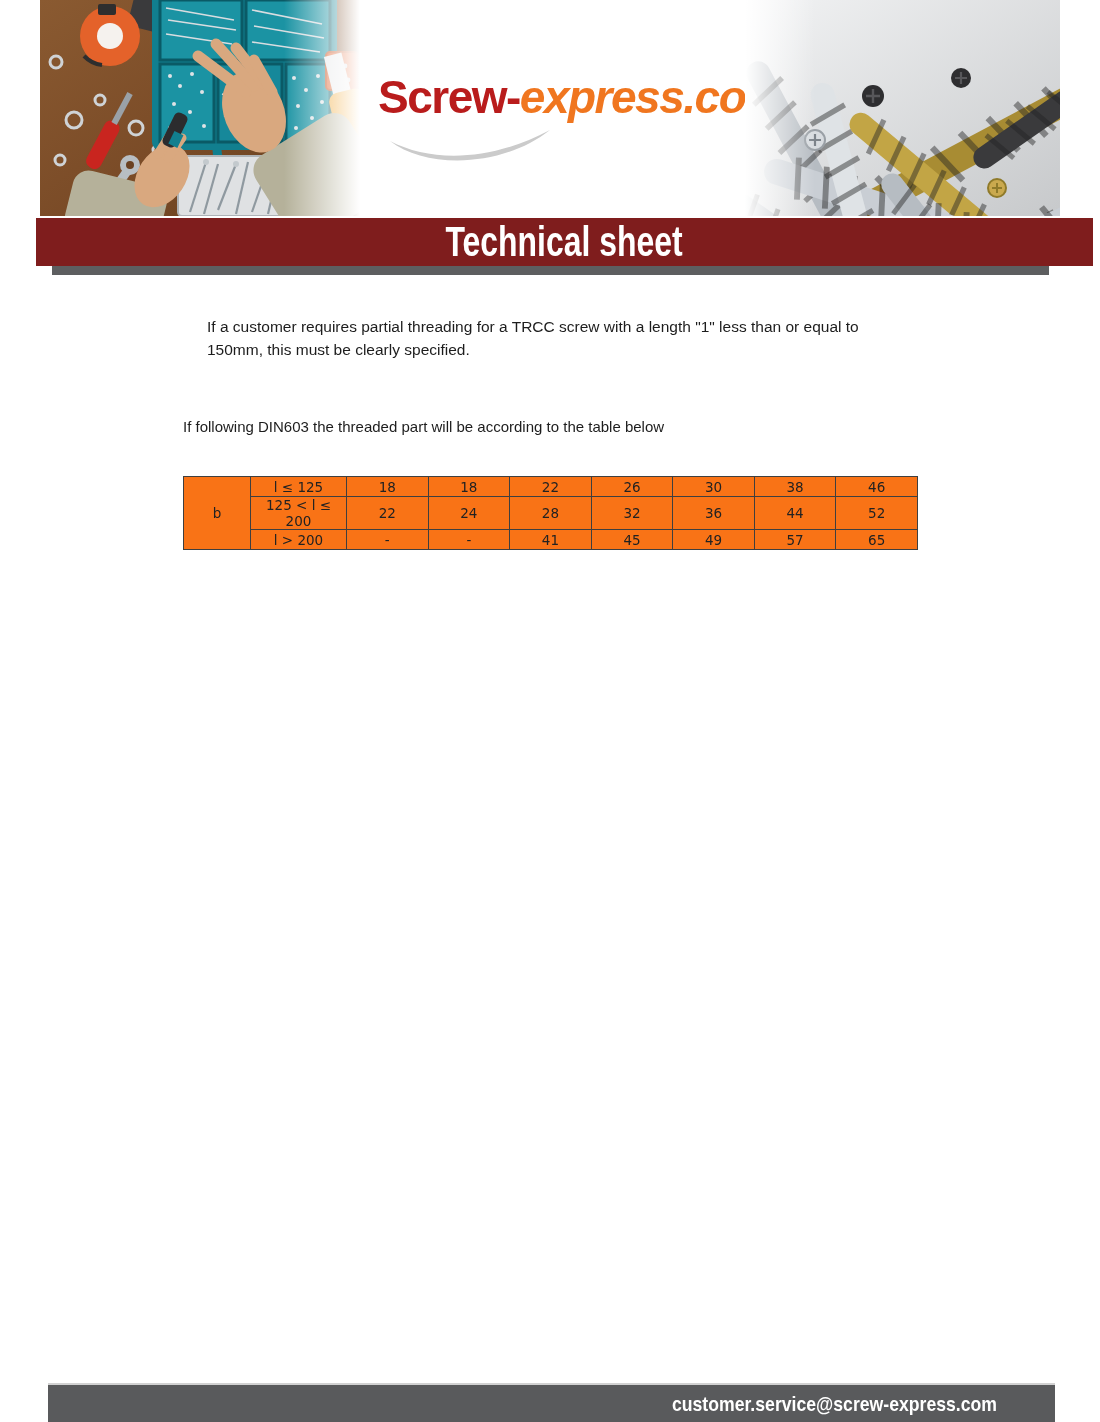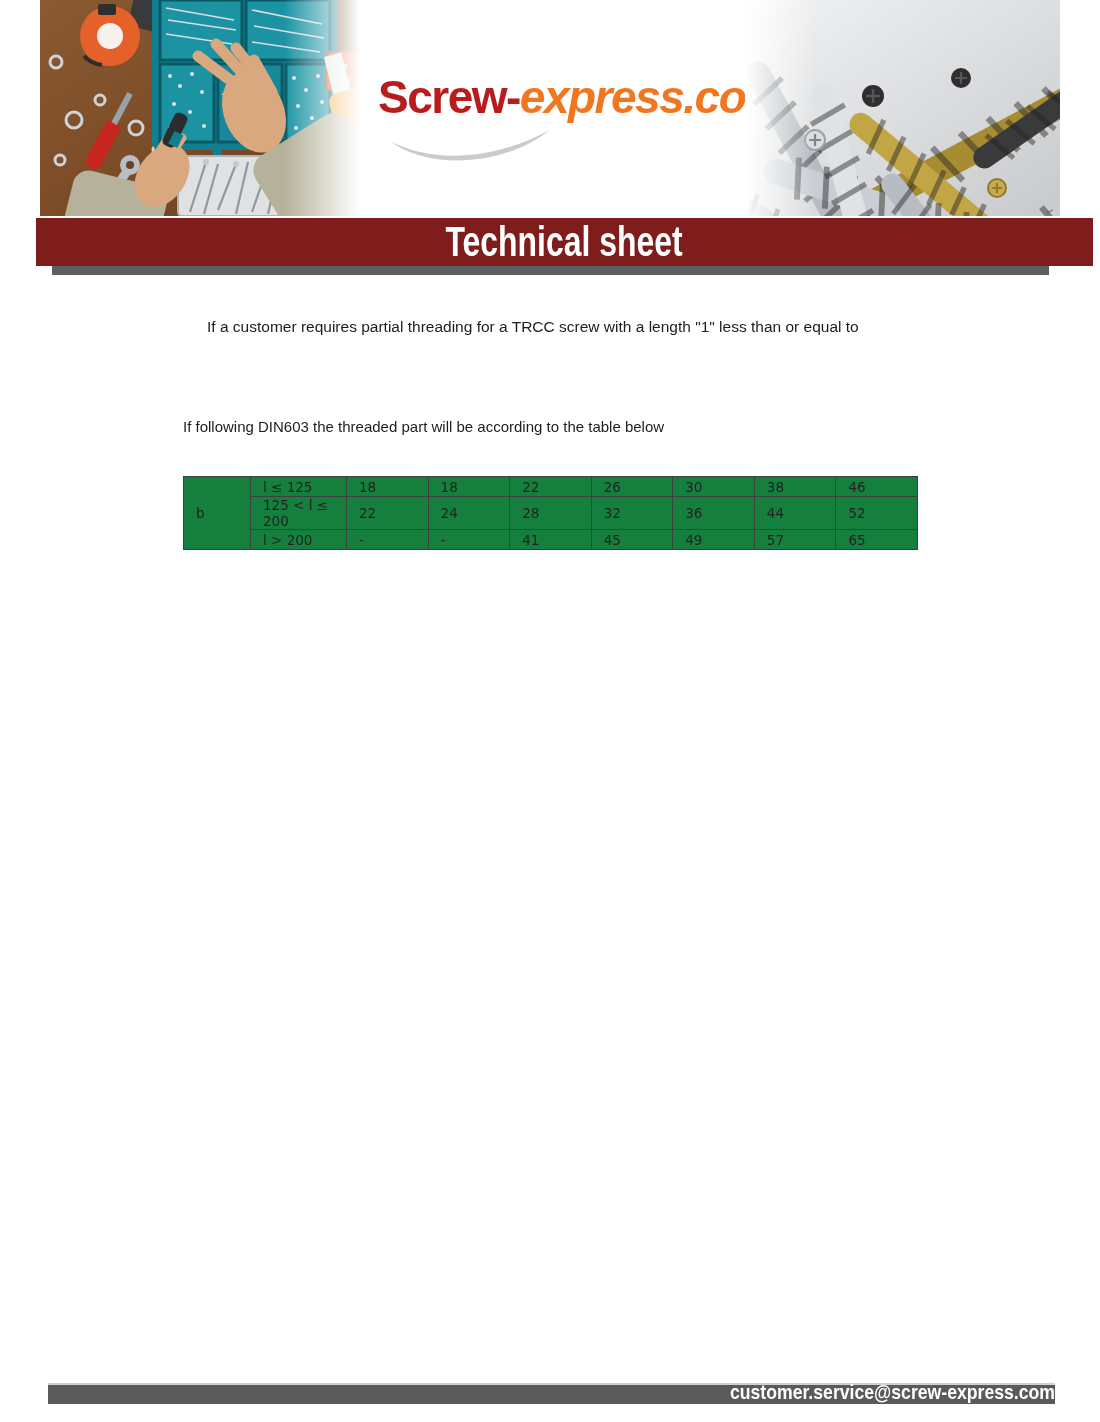--- a/index.html
+++ b/index.html
@@ -27,26 +27,26 @@
     transform:scaleX(0.76);transform-origin:center center;white-space:nowrap;
   }
   .banner-shadow{position:absolute;left:52px;top:266px;width:997px;height:9px;background:#5d5e60;}
   
   .para1{position:absolute;left:183px;top:316px;width:730px;font-size:15.5px;line-height:22.5px;color:#1d1d1d;margin-left:24px;}
   .para2{position:absolute;left:183px;top:418px;width:730px;font-size:15px;color:#1d1d1d;}
   table.din{
     position:absolute;left:183px;top:476px;width:735px;border-collapse:collapse;table-layout:fixed;
     font-size:13.5px;color:#222;font-family:"DejaVu Sans","Liberation Sans",sans-serif;
   }
-  table.din td{border:1px solid #3f3f3f;height:19px;padding:0 12px;background:#15803d;}
+  table.din td{border:1px solid #3f3f3f;text-align:center;height:19px;padding:0 2px;background:#f97316;}
   
   .footer{
-    position:absolute;left:48px;top:1383px;width:1007px;height:21px;background:#595a5c;
+    position:absolute;left:48px;top:1383px;width:1007px;height:39px;background:#595a5c;
     border-top:2px solid #d2d2d2;box-sizing:border-box;
-    display:flex;align-items:flex-end;justify-content:flex-end;
+    display:flex;align-items:center;justify-content:flex-end;padding-right:58px;
   }
   .footer-text{
     color:#ffffff;font-size:21px;font-weight:700;white-space:nowrap;
     transform:scaleX(0.84);transform-origin:right center;
   }
 </style>
 </head>
 <body>
 
 <div id="page">
@@ -299,20 +299,21 @@
     </svg>
   </div>
 
   <div class="banner">
     <span class="banner-text">Technical sheet</span>
   </div>
   <div class="banner-shadow"></div>
 
   <div class="para1">
     <div>If a customer requires partial threading for a TRCC screw with a length "1" less than or equal to</div>
+    <div>150mm, this must be clearly specified.</div>
   </div>
   <div class="para2">If following DIN603 the threaded part will be according to the table below</div>
 
   <table class="din">
     <colgroup>
       <col style="width:67px">
         <col style="width:96px">
       <col>
         <col>
         <col>

